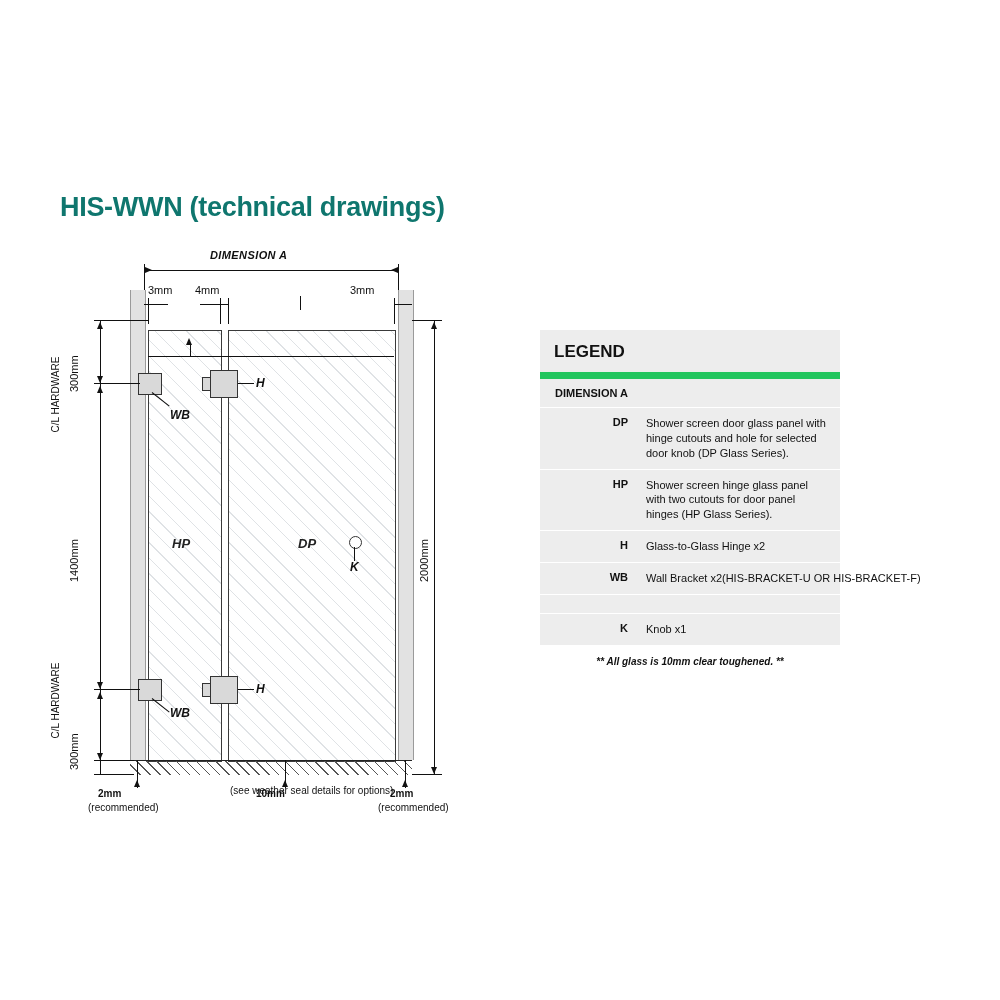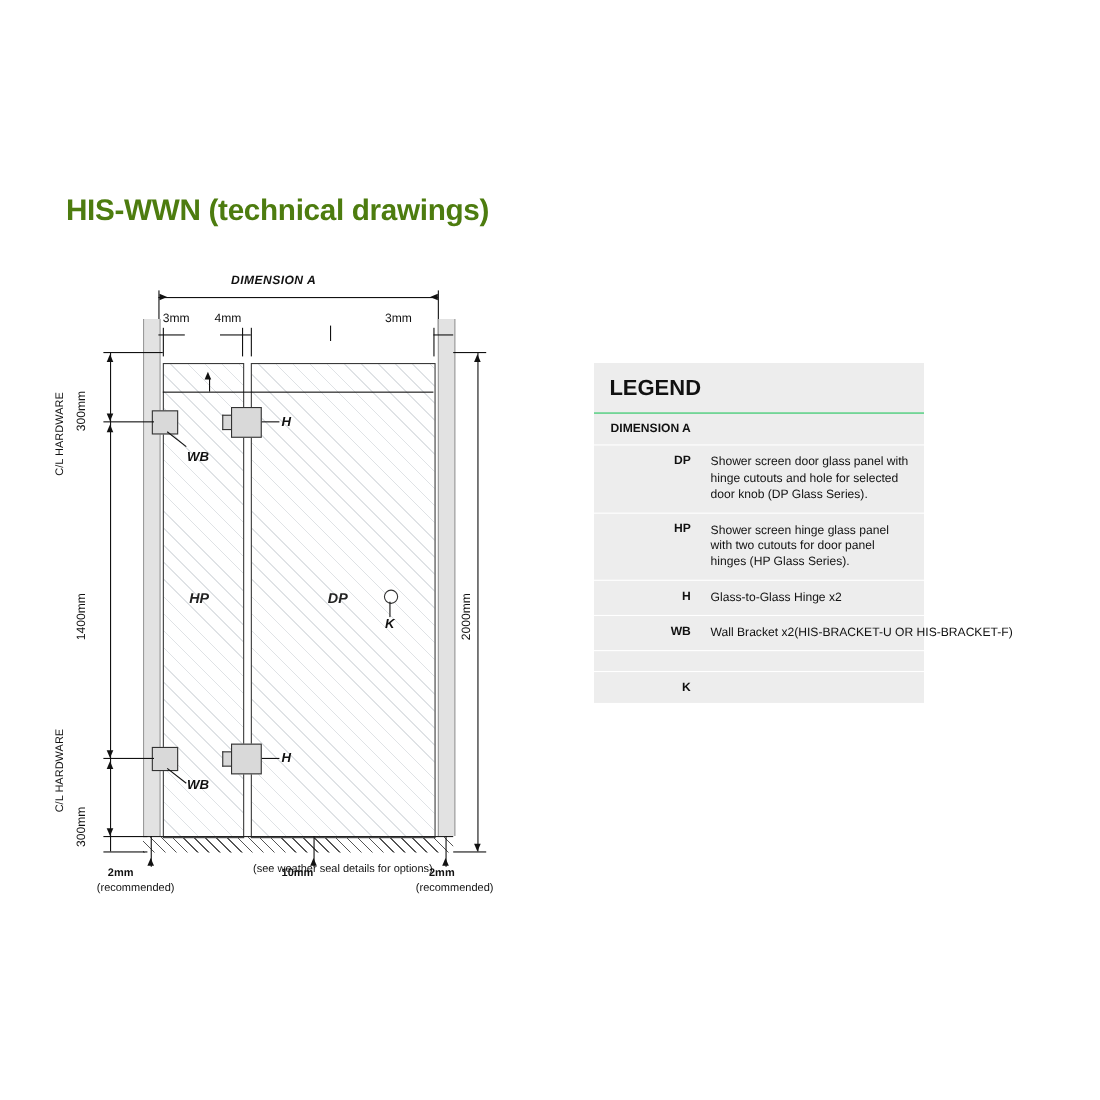--- a/index.html
+++ b/index.html
@@ -13,25 +13,25 @@
     position: relative;
     font-family: "Liberation Sans", sans-serif;
     color: #111111;
     overflow: hidden;
   }
 
   
   .title {
     position: absolute;
     left: 60px;
-    top: 176px;
+    top: 192px;
     font-size: 27px;
     font-weight: bold;
     letter-spacing: -0.3px;
-    color: #4d7c0f;
+    color: #0f766e;
     white-space: nowrap;
   }
 
   
   .drawing {
     position: absolute;
     left: 60px;
     top: 240px;
     width: 420px;
     height: 600px;
@@ -195,25 +195,25 @@
 
   
   .legend {
     position: absolute;
     left: 540px;
     top: 330px;
     width: 300px;
     background: #ededed;
   }
   .legend-title {
-    font-size: 20px;
+    font-size: 17px;
     font-weight: bold;
     padding: 12px 14px 10px 14px;
     color: #111;
-    border-bottom: 1px solid #22c55e;
+    border-bottom: 7px solid #22c55e;
   }
   .legend-row {
     display: flex;
     border-bottom: 1px solid #ffffff;
     min-height: 26px;
   }
   .legend-row:last-child { border-bottom: none; }
   .legend-key {
     width: 96px;
     flex: 0 0 96px;
@@ -377,15 +377,17 @@
   <div class="legend-row">
     <div class="legend-key">WB</div>
     <div class="legend-val wide">Wall Bracket x2(HIS-BRACKET-U OR HIS-BRACKET-F)</div>
   </div>
   <div class="legend-row spacer">
     <div class="legend-key"></div>
     <div class="legend-val"></div>
   </div>
   <div class="legend-row">
     <div class="legend-key">K</div>
-  </div>
-
+    <div class="legend-val">Knob x1</div>
+  </div>
+
+  <div class="legend-note">** All glass is 10mm clear toughened. **</div>
 </div>
 
 </body></html>

